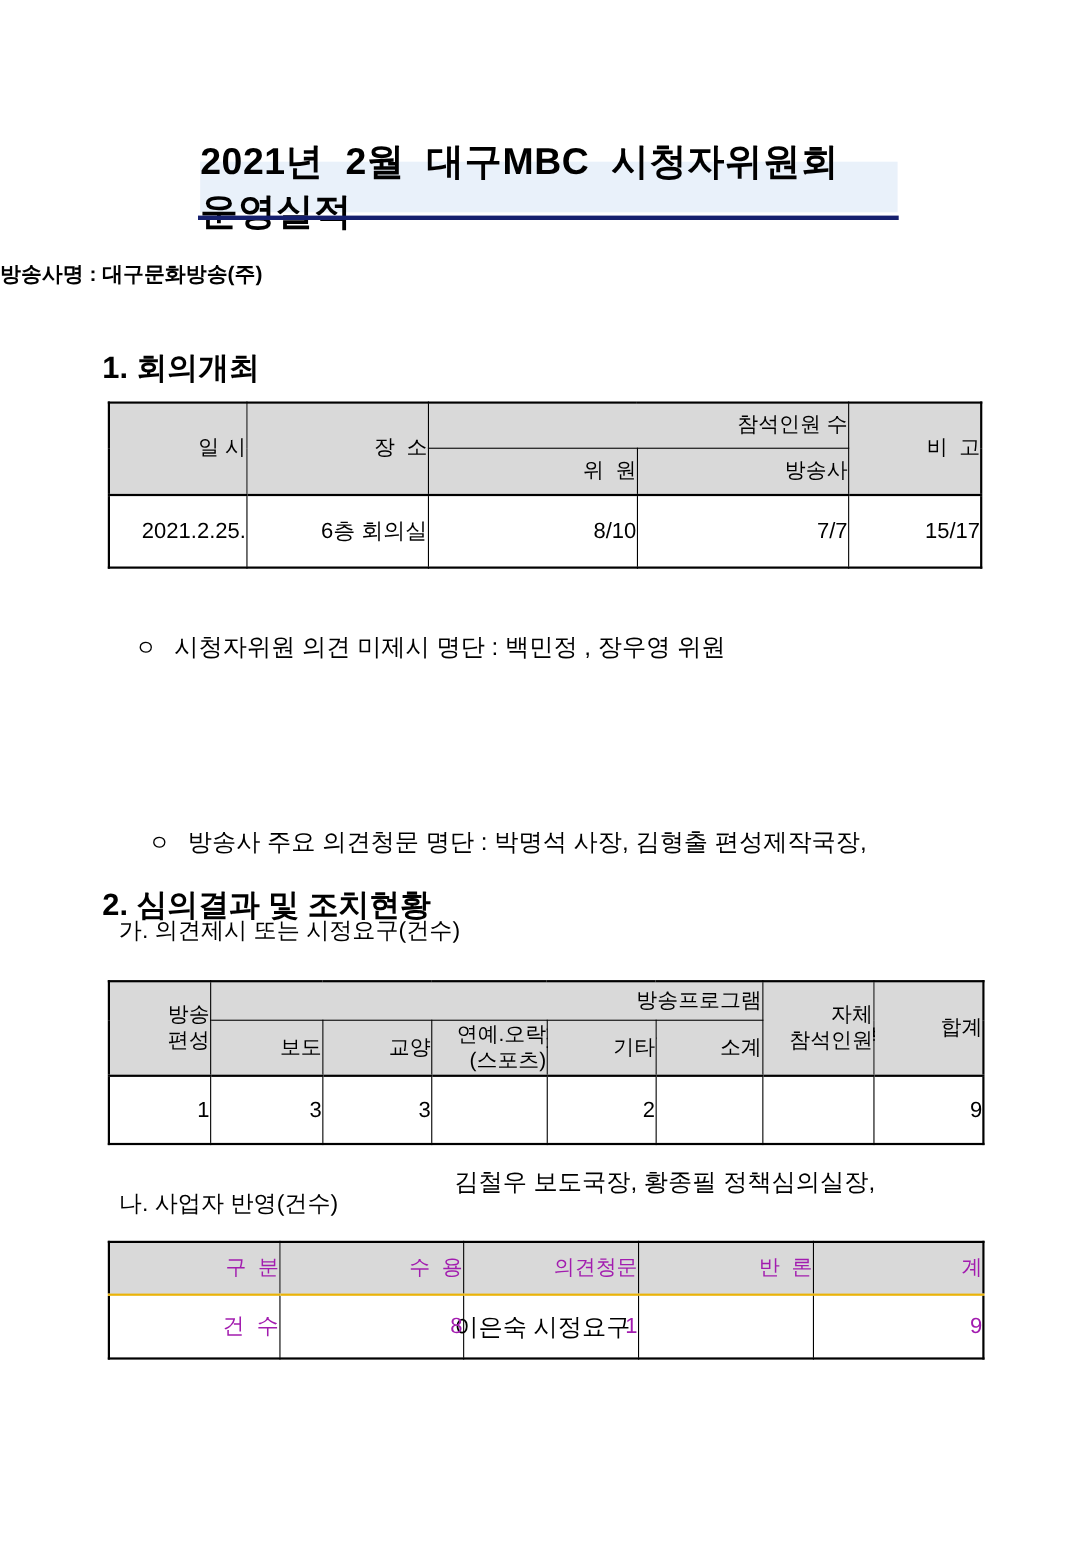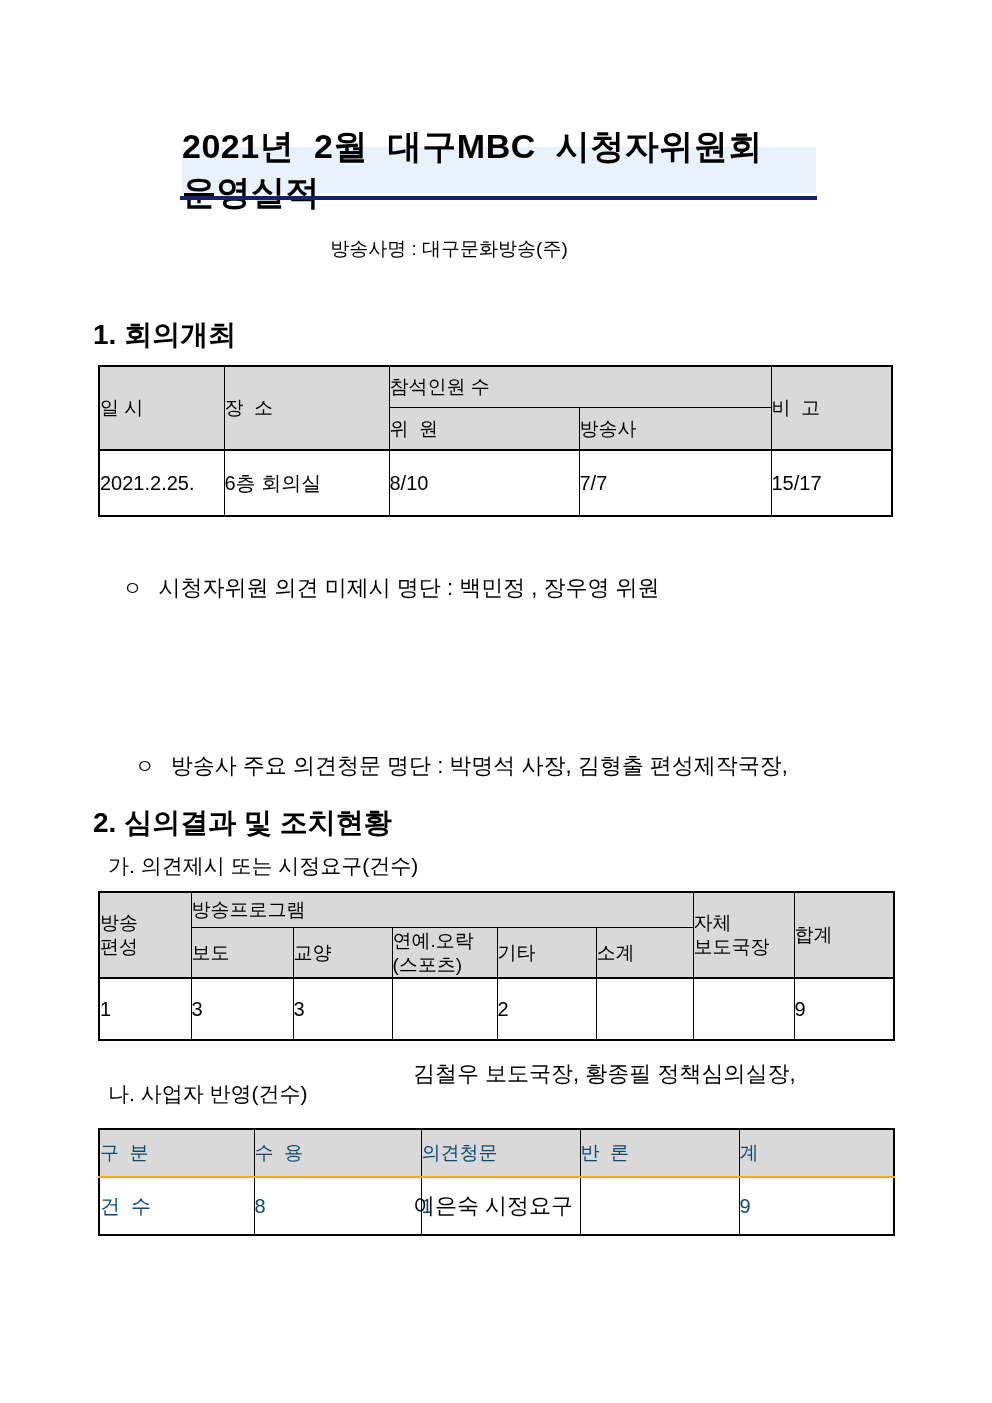--- a/index.html
+++ b/index.html
@@ -17,53 +17,53 @@
     background:#e9f1fa;
     display:flex;align-items:center;justify-content:center;
     font-size:34px;font-weight:bold;white-space:pre-wrap;letter-spacing:0.5px;
   }
   .title-underline{
     position:absolute;left:180px;top:196px;width:637px;height:4px;
     background:#16206e;
   }
   .broadcaster{
     position:absolute;left:0;top:236px;width:898px;
-    text-align:center;font-size:19px;font-weight:normal;white-space:pre-wrap;
+    text-align:left;font-size:19px;font-weight:bold;white-space:pre-wrap;
   }
   .h-sec{position:absolute;font-size:28px;font-weight:bold;white-space:pre-wrap;}
   .h-sub{position:absolute;font-size:21px;font-weight:normal;white-space:pre-wrap;}
   #h-sec1{left:93px;top:316px;}
   #h-sec2{left:93px;top:804px;}
-  #h-sub-a{left:108px;top:832px;margin-top:20px;}
+  #h-sub-a{left:108px;top:832px;}
   #h-sub-b{left:108px;top:1080px;}
 
   
   .tbl{
     position:absolute;left:98px;
     border-collapse:collapse;table-layout:fixed;
     border:2px solid #000;
   }
   .tbl td{
     border:1px solid #000;
-    text-align:left;vertical-align:middle;
+    text-align:right;vertical-align:middle;
     white-space:pre-wrap;
     font-size:19px;padding:0;line-height:1.25;
     overflow:hidden;
   }
   .hd{background:#d9d9d9;}
   .t1{top:365px;width:793px;}
   .t1 .r1 td{height:40px;}
   .t1 .r2 td{height:41px;}
   .t1 .drow td{height:64px;border-top:2px solid #000;font-size:20px;}
   .t2{top:891px;width:795px;}
   .t2 .r1 td{height:34px;}
   .t2 .r2 td{height:49px;}
   .t2 .drow td{height:60px;border-top:2px solid #000;font-size:20px;}
   .t3{top:1128px;width:795px;}
-  .t3 td{color:#0c4a6e;}
+  .t3 td{color:#a21caf;}
   .t3 .hrow td{height:46px;}
   .t3 .drow td{height:56px;border-top:2px solid #eab308;font-size:20px;}
 
   
   .bullet{position:absolute;left:98px;font-size:22px;white-space:pre-wrap;}
   #bullet1{top:547px;text-align:center;}
   #bullet2{top:612px;line-height:44px;}
   .marker{display:inline-block;margin-right:16px;font-size:20px;}
   .cont{margin-left:315px;}
 </style>
@@ -136,21 +136,21 @@
         <col style="width:97px">
         <col style="width:101px">
         <col style="width:100px">
     </colgroup>
     <tbody>
       <tr class="hrow r1">
         <td rowspan="2" class="hd">방송
 편성</td>
         <td colspan="5" class="hd">방송프로그램</td>
         <td rowspan="2" class="hd">자체
-보도국장</td>
+참석인원</td>
         <td rowspan="2" class="hd">합계</td>
       </tr>
       <tr class="hrow r2">
         <td class="hd">보도</td>
         <td class="hd">교양</td>
         <td class="hd">연예.오락
 (스포츠)</td>
         <td class="hd">기타</td>
         <td class="hd">소계</td>
       </tr>

